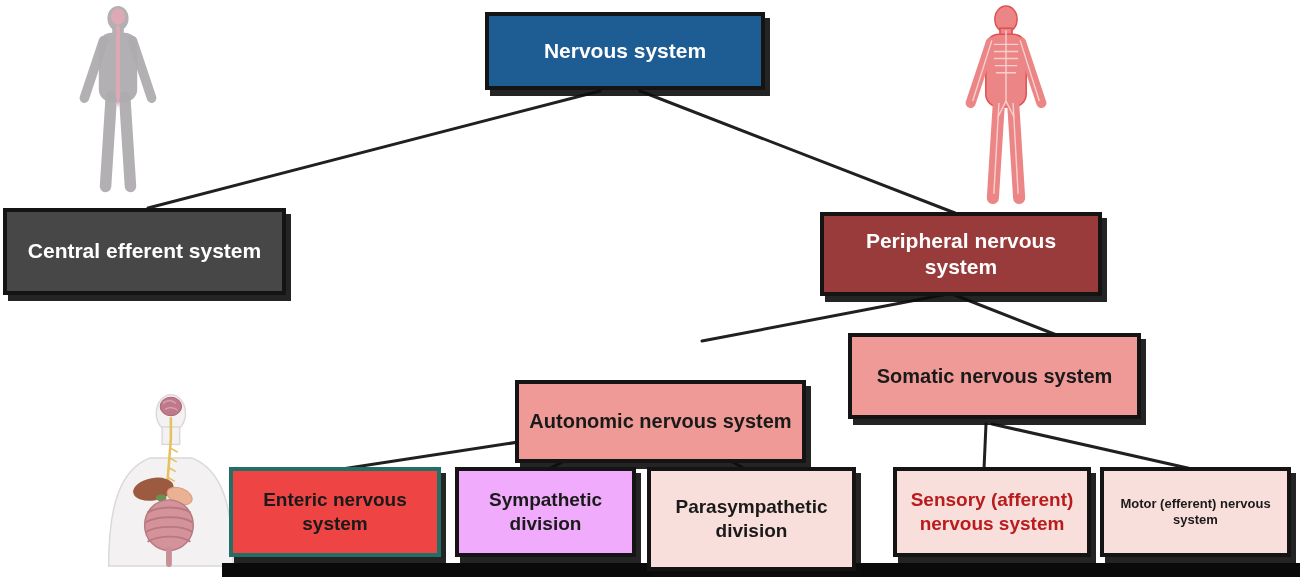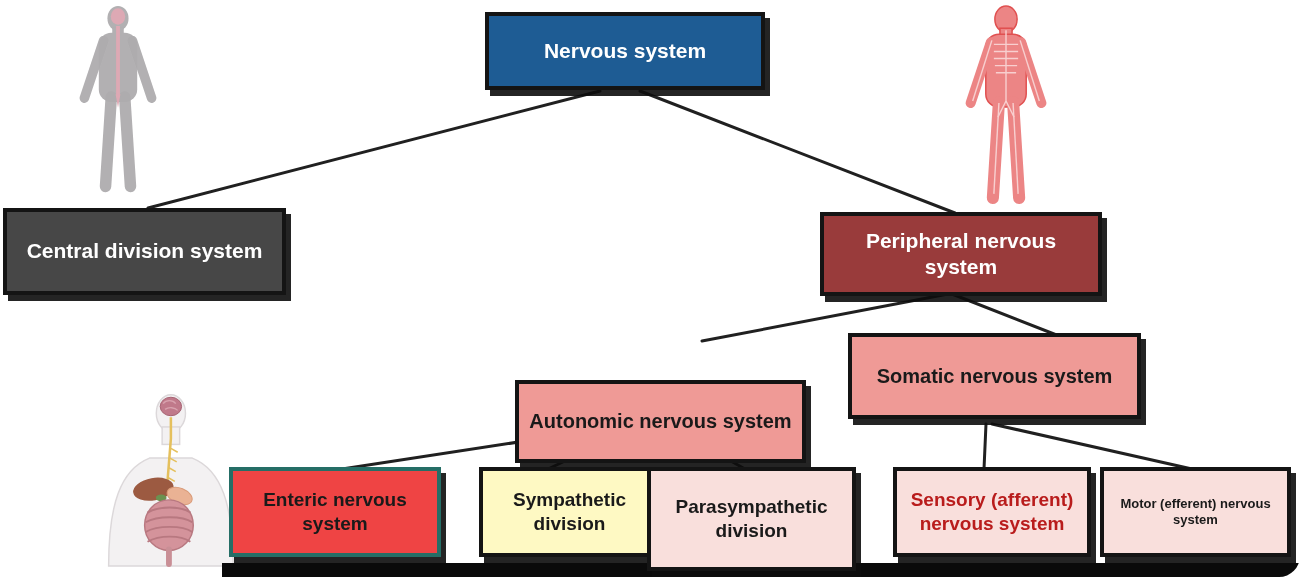--- a/index.html
+++ b/index.html
@@ -3,21 +3,20 @@
 <meta charset="utf-8">
 <title>Nervous system diagram</title>
 <style>
   html,body{margin:0;padding:0;background:#ffffff;}
   .canvas{
     position:relative;
     width:1300px;height:577px;
     background:#ffffff;
     overflow:hidden;
     font-family:"Liberation Sans","DejaVu Sans",sans-serif;
-    border-radius:21px;
   }
   .connectors{position:absolute;left:0;top:0;z-index:1;}
   .figure{position:absolute;z-index:2;}
   .bottom-bar{
     position:absolute;left:222px;top:563px;width:1078px;height:14px;
     background:#0a0a0a;z-index:2;
   }
   .node{
     position:absolute;z-index:3;
     box-sizing:border-box;
@@ -49,21 +48,21 @@
     left:848px;top:333px;width:293px;height:86px;
     background:#ef9a96;color:#1a1a1a;font-size:20px;
   }
   .node-enteric{
     left:229px;top:467px;width:212px;height:90px;
     background:#ef4444;color:#1a1a1a;font-size:19px;
     border-color:#256e66;
   }
   .node-sympathetic{
     left:455px;top:467px;width:181px;height:90px;
-    background:#fef9c3;color:#1a1a1a;font-size:19px;margin-left:24px;
+    background:#f0abfc;color:#1a1a1a;font-size:19px;
   }
   .node-parasympathetic{
     left:647px;top:467px;width:209px;height:104px;
     background:#f9dfdc;color:#1a1a1a;font-size:19px;
   }
   .node-sensory{
     left:893px;top:467px;width:198px;height:90px;
     background:#f9dfdc;color:#b91c1c;font-size:19px;
   }
   .node-motor{
@@ -153,21 +152,21 @@
       <ellipse cx="82" cy="141" rx="25" ry="26" fill="#d4939b" stroke="#b87880" stroke-width="1.5"></ellipse>
       <path d="M60,128 C72,121 94,121 104,128 M58,138 C70,131 96,131 106,138 M58,148 C70,141 96,141 106,148 M60,158 C72,151 94,151 104,158" stroke="#b87880" stroke-width="2" fill="none"></path>
       <path d="M82,166 L82,181" stroke="#c98f96" stroke-width="6" stroke-linecap="round"></path>
     </g>
   </svg>
 
   <div class="node node-nervous">
     <span>Nervous system</span>
   </div>
   <div class="node node-central">
-    <span>Central division system</span>
+    <span>Central efferent system</span>
   </div>
   <div class="node node-peripheral">
     <span>Peripheral nervous system</span>
   </div>
   <div class="node node-autonomic">
     <span>Autonomic nervous system</span>
   </div>
   <div class="node node-somatic">
     <span>Somatic nervous system</span>
   </div>

